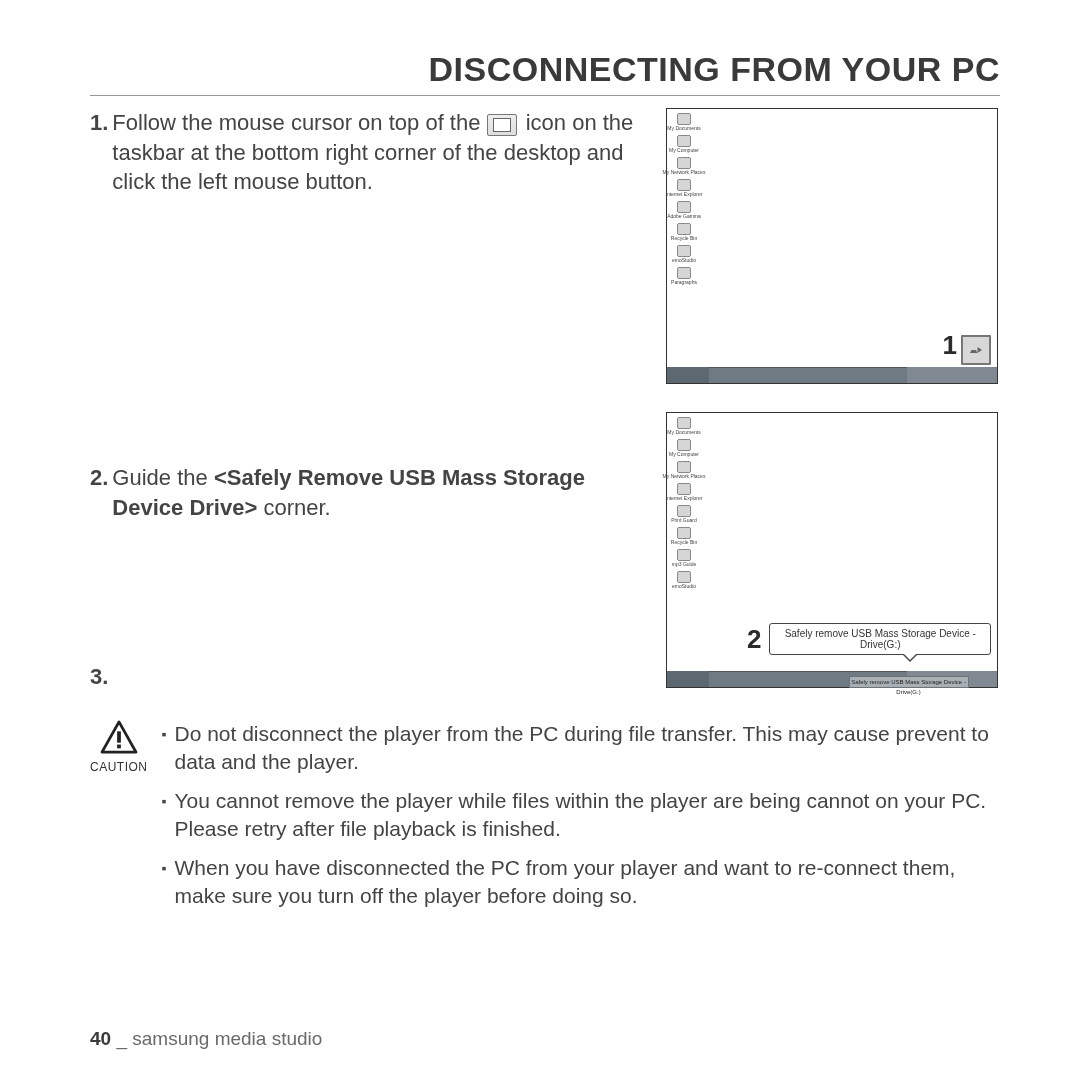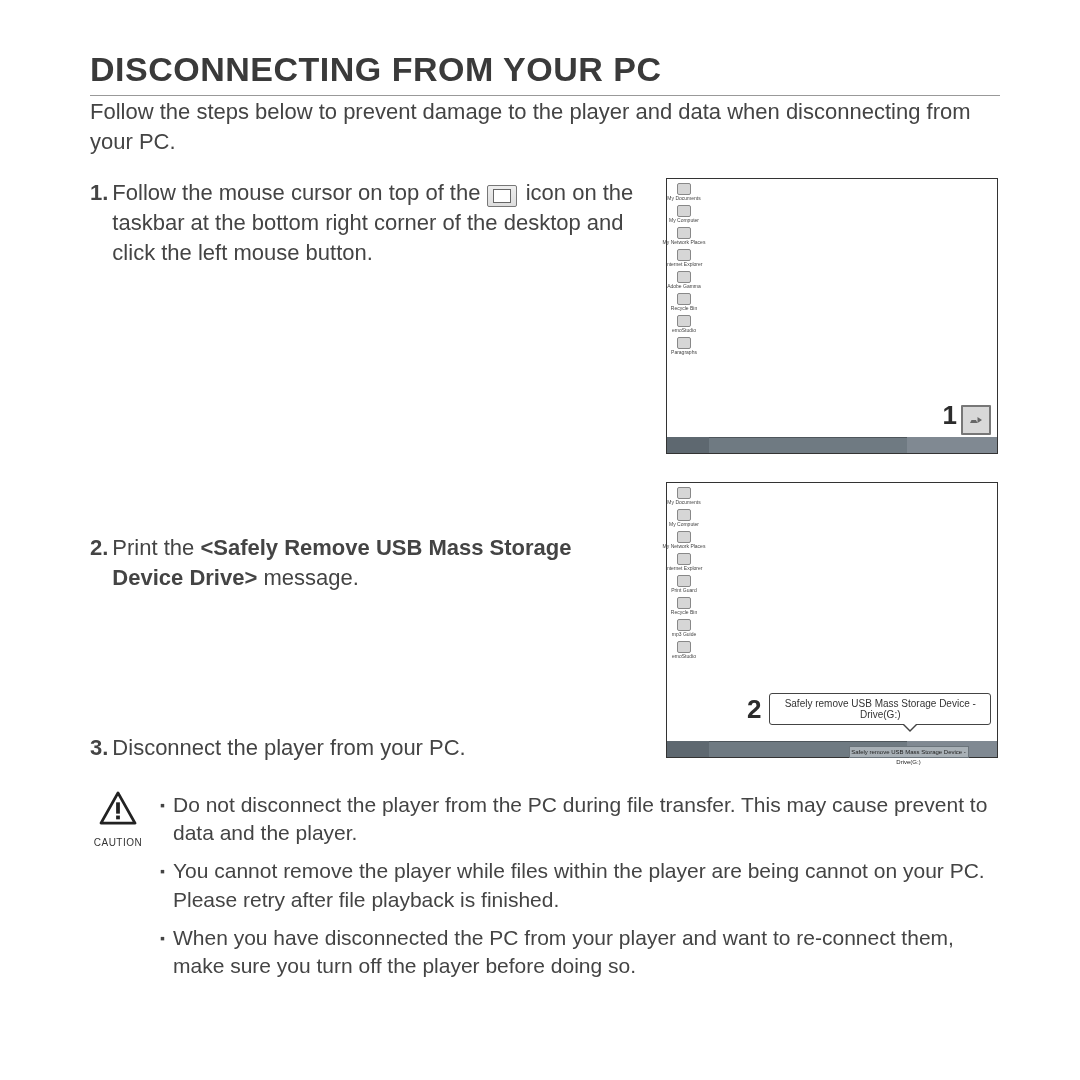--- a/index.html
+++ b/index.html
@@ -1,18 +1,18 @@
 <!DOCTYPE html>
 <html><head>
 <meta charset="utf-8">
 <style>
   * { box-sizing: border-box; margin: 0; padding: 0; }
   html, body { width: 1080px; height: 1080px; background: #fff; font-family: Arial, Helvetica, sans-serif; color: #3d3d3d; }
   .page { position: relative; width: 1080px; height: 1080px; padding: 50px 80px 30px 90px; }
-  h1 { font-size: 34px; font-weight: 700; letter-spacing: 0.5px; color: #3a3a3a; border-bottom: 1px solid #999; padding-bottom: 6px; margin-bottom: 1px; }
+  h1 { font-size: 34px; font-weight: 700; letter-spacing: 0.5px; color: #3a3a3a; border-bottom: 1px solid #999; padding-bottom: 6px; margin-bottom: 12px; text-align: right; }
   .intro { font-size: 22px; line-height: 1.35; color: #444; margin-bottom: 22px; }
   .cols { display: flex; gap: 26px; }
   .left { flex: 1 1 auto; }
   .right { flex: 0 0 334px; display: flex; flex-direction: column; gap: 28px; }
   .step { display: flex; gap: 4px; font-size: 22px; line-height: 1.35; color: #444; }
   .num { font-weight: 700; white-space: nowrap; }
   .step .body { }
   .step1 { margin-bottom: 266px; }
   .step2 { margin-bottom: 140px; }
   .bold { font-weight: 700; }
@@ -37,56 +37,54 @@
   .tip-num { font-size:26px; font-weight:700; color:#2c2c2c; }
   .tip-box { flex:1; border:1px solid #444; border-radius:3px; background:#fff; font-size:10px; padding:4px 8px; color:#333; text-align:center; position:relative;}
   .tip-box::after{content:"";position:absolute;bottom:-8px;left:60%;width:0;height:0;border-left:8px solid transparent;border-right:8px solid transparent;border-top:8px solid #444;}
   .tip-box::before{content:"";position:absolute;bottom:-6px;left:60%;margin-left:1px;width:0;height:0;border-left:7px solid transparent;border-right:7px solid transparent;border-top:7px solid #fff;z-index:1;}
   .tbtn { position:absolute; bottom:-1px; left:55%; width:120px; height:12px; background:#a8b0b6; border:1px solid #6b747b; font-size:6px; color:#222; text-align:center; line-height:10px; }
 
   
   .caution { display:flex; gap:14px; margin-top:28px; }
   .csym { flex:0 0 56px; text-align:center; }
   .csym svg { width:38px; height:34px; }
-  .csym .clabel { font-size:10px; letter-spacing:0.5px; color:#333; margin-top:8px; }
+  .csym .clabel { font-size:12px; letter-spacing:0.5px; color:#333; margin-top:2px; }
   .clist { flex:1; font-size:21px; line-height:1.35; color:#444; }
   .clist .item { display:flex; gap:8px; margin-bottom:10px; }
   .clist .bul { font-size:14px; line-height:28px; }
 
   .footer { position:absolute; left:90px; bottom:30px; font-size:19px; color:#6a6a6a; }
   .footer .pg { font-weight:700; color:#3a3a3a; }
 </style>
 </head>
 <body>
 
 <div class="page">
   <h1>DISCONNECTING FROM YOUR PC</h1>
-  <p class="intro">Follow the steps below to prevent damage to the player and data when disconnecting from your PC.</p>
 
   <div class="cols">
     <div class="left">
       <div class="step step1">
         <div class="num">1.</div>
         <div class="body">
           <span>Follow the mouse cursor on top of the</span>
           <span class="inline-icon"></span>
           <span>icon on the taskbar at the bottom right corner of the desktop and click the left mouse button.</span>
         </div>
       </div>
 
       <div class="step step2">
         <div class="num">2.</div>
         <div class="body">
-          <span>Print the </span><span class="bold">&lt;Safely Remove USB Mass Storage Device Drive&gt;</span><span> message.</span>
+          <span>Guide the </span><span class="bold">&lt;Safely Remove USB Mass Storage Device Drive&gt;</span><span> corner.</span>
         </div>
       </div>
 
       <div class="step">
         <div class="num">3.</div>
-        <div class="body">Disconnect the player from your PC.</div>
       </div>
     </div>
 
     <div class="right">
 
       <div class="shot">
         <div class="icons-col" id="icons1">
             <div class="dicon">
               <div class="sq"></div>
               <div class="lbl">My Documents</div>
@@ -196,13 +194,16 @@
           <div class="bul">▪</div>
           <div>You cannot remove the player while files within the player are being cannot on your PC. Please retry after file playback is finished.</div>
         </div>
         <div class="item">
           <div class="bul">▪</div>
           <div>When you have disconnected the PC from your player and want to re-connect them, make sure you turn off the player before doing so.</div>
         </div>
       </div>
   </div>
 
+  <div class="footer">
+    <span class="pg">40</span><span> _ </span><span>samsung media studio</span>
+  </div>
 </div>
 
 </body></html>

